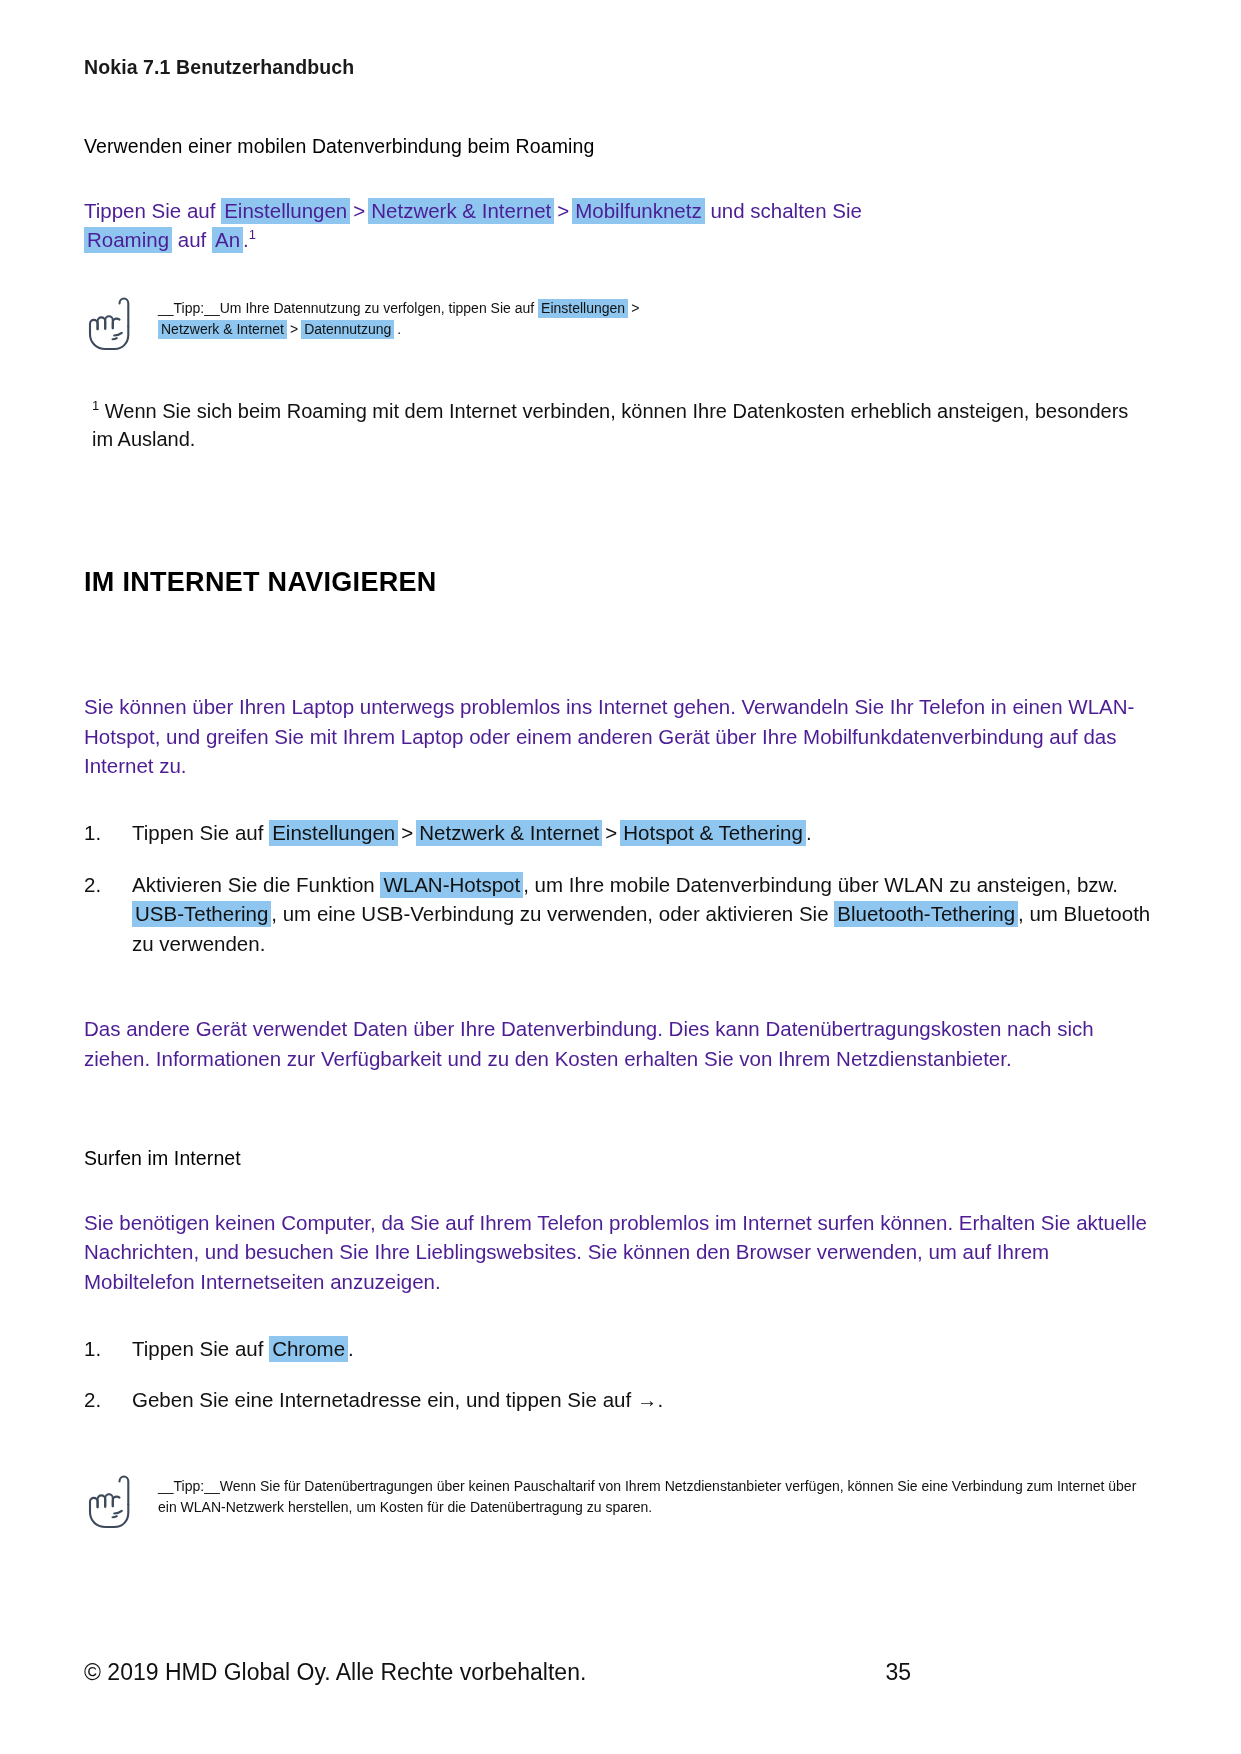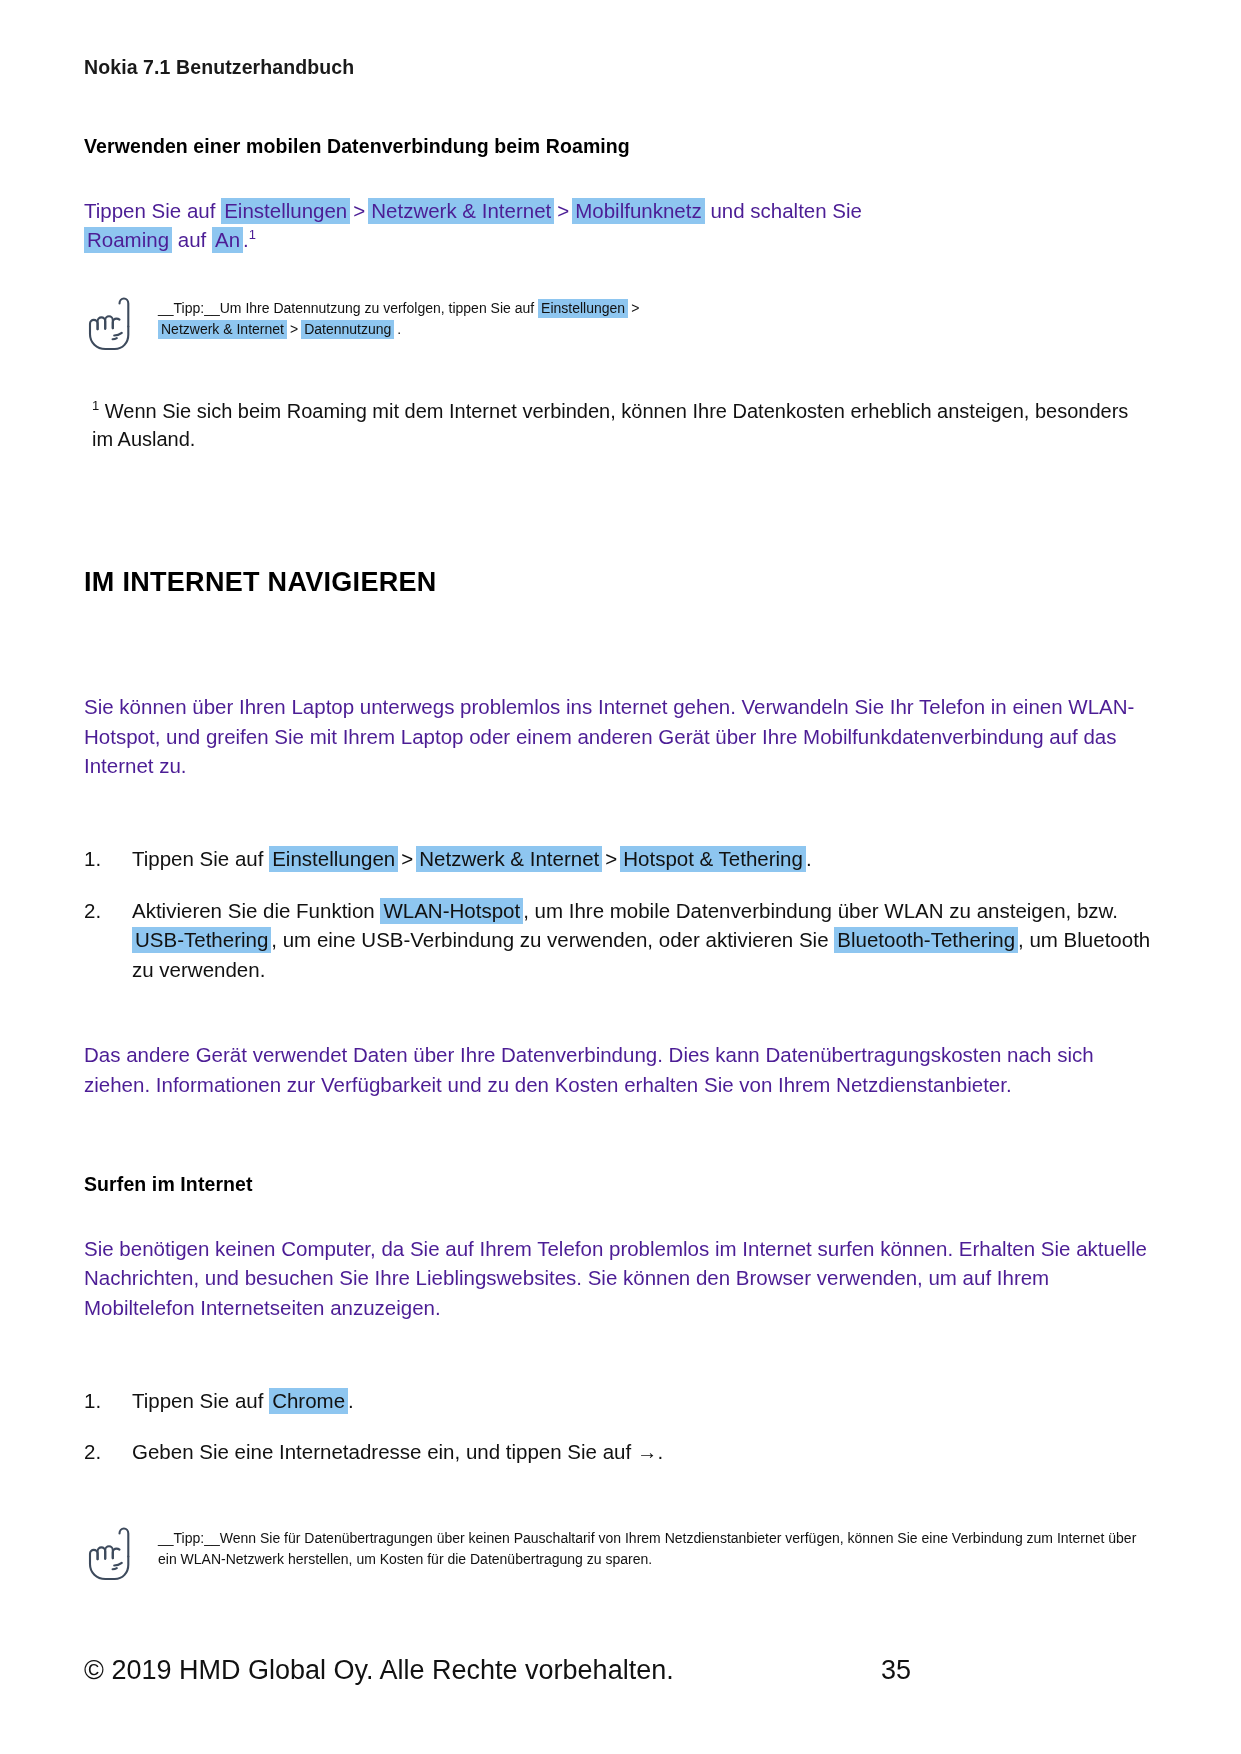--- a/index.html
+++ b/index.html
@@ -34,21 +34,21 @@
     font-size: 19.5px;
     font-weight: bold;
     letter-spacing: 0.1px;
     margin-top: 56px;
     color: #1a1a1a;
   }
 
   
   .h-sub {
     font-size: 19.5px;
-    font-weight: bold;
+    font-weight: normal;
     color: #000;
     letter-spacing: 0.1px;
   }
   .h-section {
     font-size: 27px;
     font-weight: bold;
     color: #000;
     letter-spacing: 0.3px;
     margin-top: 40px;
   }
@@ -117,21 +117,20 @@
     list-style: none;
     counter-reset: step;
   }
   ol.steps > li {
     counter-increment: step;
     position: relative;
     padding-left: 48px;
     font-size: 20.5px;
     line-height: 1.44;
     color: #111;
-    margin-top: 26px;
   }
   ol.steps > li::before {
     content: counter(step) ".";
     position: absolute;
     left: 0;
     top: 0;
     width: 34px;
     text-align: left;
   }
   ol.steps > li + li {
@@ -140,21 +139,21 @@
 
   
   .footer {
     position: absolute;
     left: 84px;
     right: 84px;
     bottom: 68px;
     display: flex;
     justify-content: space-between;
     align-items: baseline;
-    font-size: 27px;
+    font-size: 23px;
     color: #111;
   }
   .spacer-m  { height: 38px; }
   .spacer-l  { height: 56px; }
   .spacer-xl { height: 74px; }
 </style>
 </head>
 <body>
 
 <div class="page">

